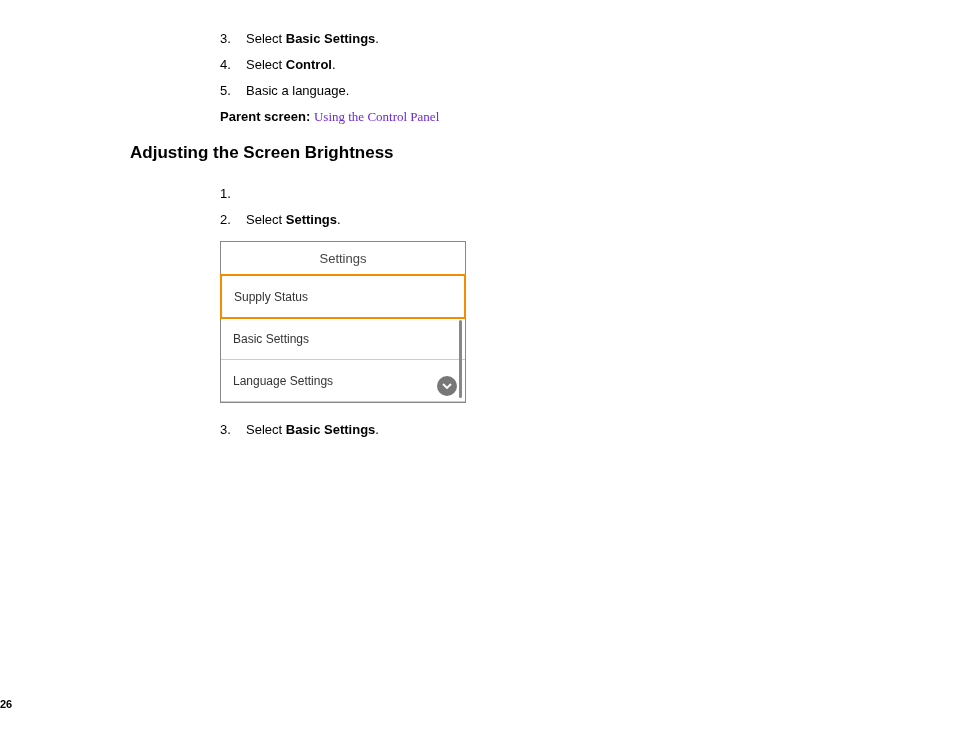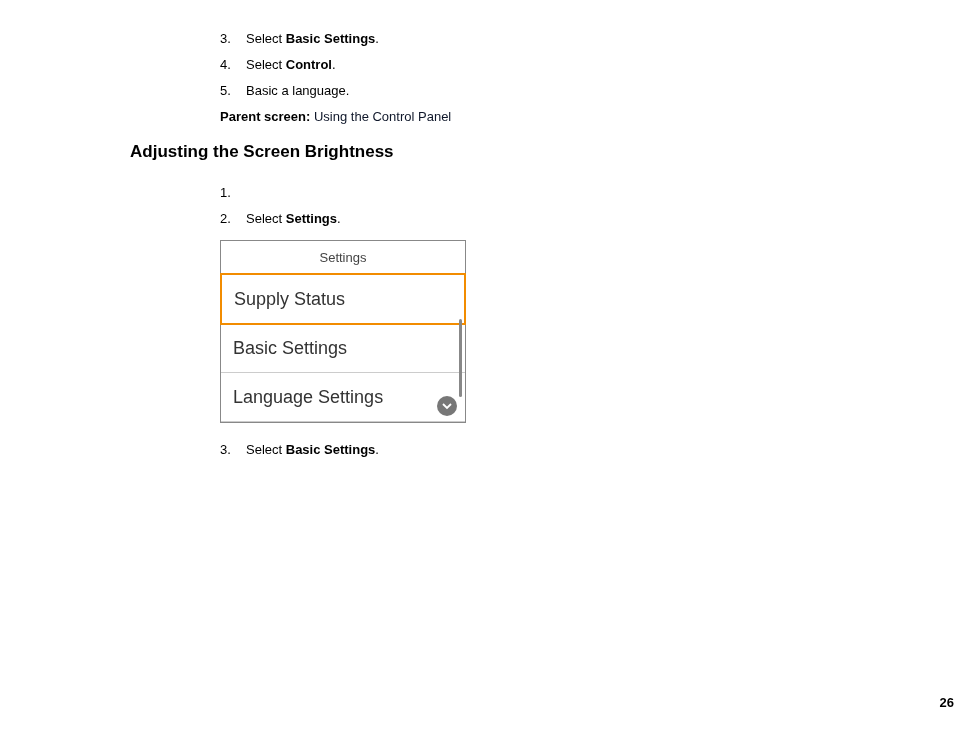--- a/index.html
+++ b/index.html
@@ -31,21 +31,22 @@
       line-height: 1.4;
     }
     .list-num {
       min-width: 26px;
     }
     .parent-topic {
       margin-top: 4px;
       margin-bottom: 18px;
     }
     .parent-topic-link {
-      color: #0f172a;
+      color: #6d28d9;
+      font-family: Liberation Serif, serif;
     }
     h2 {
       font-size: 17px;
       font-weight: bold;
       margin-bottom: 22px;
       margin-left: 10px;
     }
     .intro-text {
       margin-bottom: 8px;
     }
@@ -68,21 +69,21 @@
       font-size: 13px;
       color: #444;
       padding: 9px 0 8px 0;
       border-bottom: 1px solid #ccc;
     }
     .ui-list {
       position: relative;
     }
     .ui-item {
       padding: 14px 20px 13px 12px;
-      font-size: 18px;
+      font-size: 12px;
       color: #333;
       border-bottom: 1px solid #ccc;
       position: relative;
     }
     .ui-item.highlighted {
       border: 2px solid #f28c00;
       margin: -1px;
     }
     .ui-item.last {
       border-bottom: none;
@@ -110,22 +111,22 @@
       justify-content: center;
     }
     .ui-down-arrow svg {
       display: block;
     }
     .page-number {
       position: absolute;
       bottom: 28px;
       left: 0;
       right: 0;
-      text-align: right;
-      font-size: 13px;
+      text-align: left;
+      font-size: 11px;
       font-weight: bold;
     }
   </style>
 </head>
 <body>
 
 <div class="page">
   <div class="content-indent">
     <ol>
       <li>

